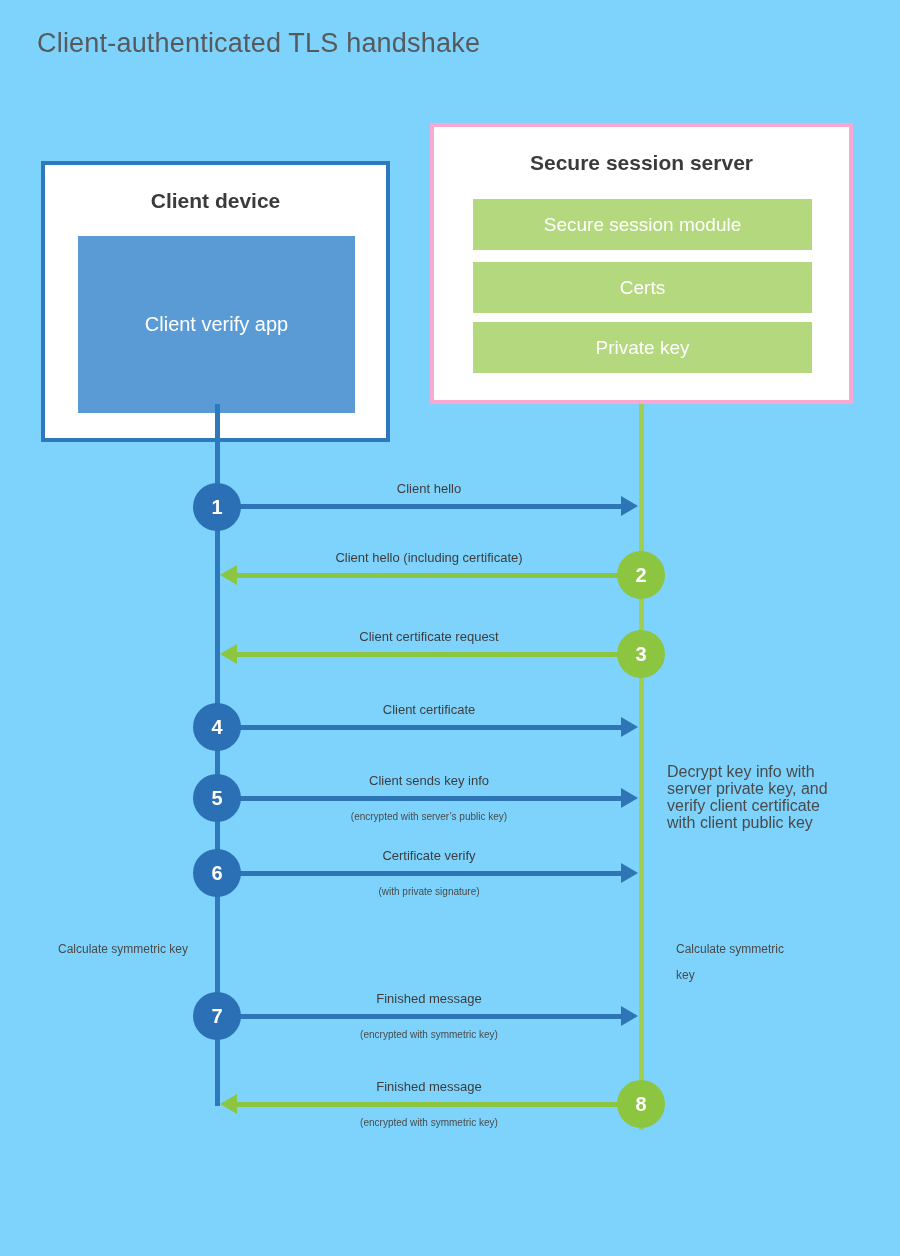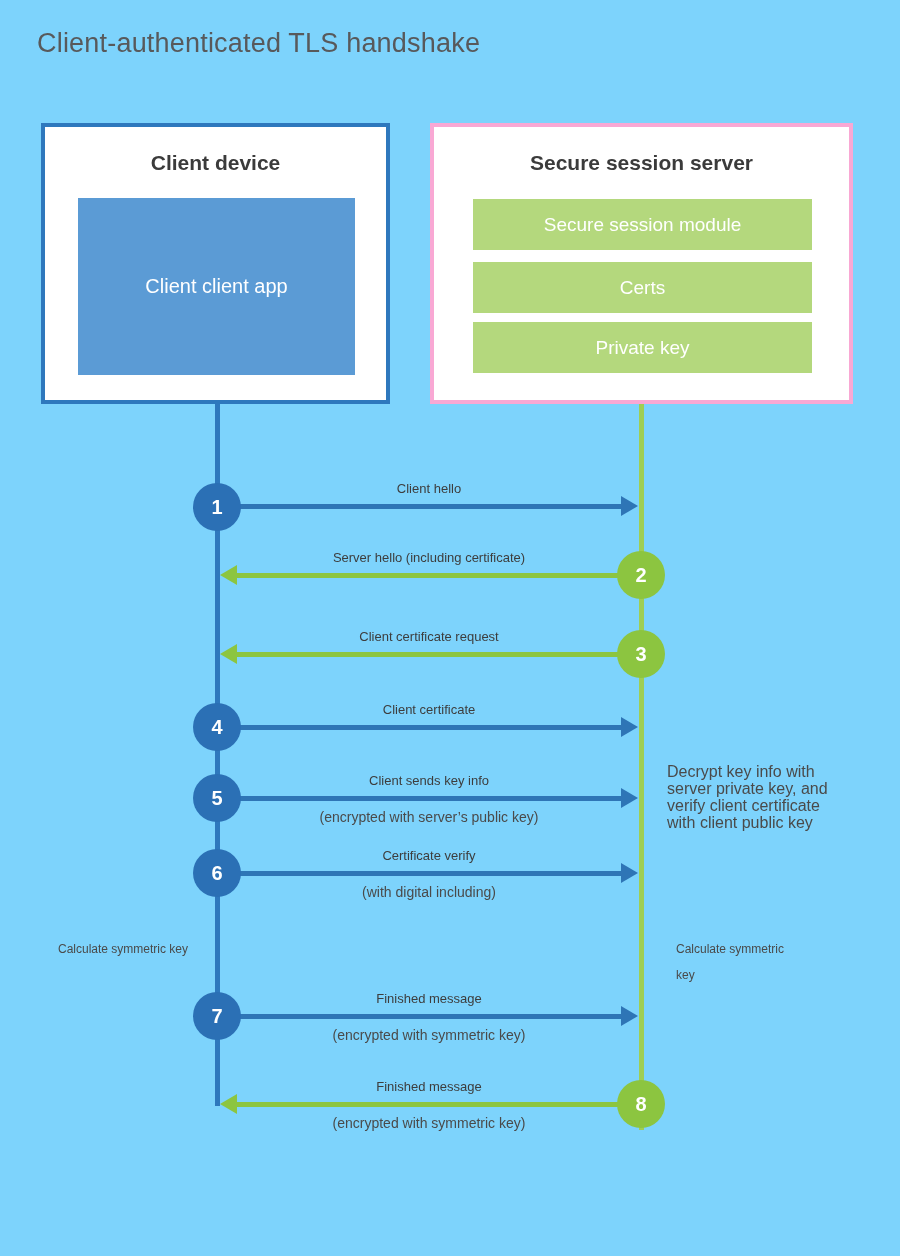--- a/index.html
+++ b/index.html
@@ -9,21 +9,21 @@
     background:#7dd3fc;
     font-family:"Liberation Sans","DejaVu Sans",sans-serif;
     overflow:hidden;
   }
   .page-title{
     position:absolute;left:37px;top:28px;margin:0;
     font-size:27px;font-weight:400;color:#58595b;letter-spacing:.2px;
   }
   
   .box{position:absolute;top:123px;height:281px;box-sizing:border-box;background:#fff;}
-  .box.client{left:41px;width:349px;border:4px solid #2e78bd;}
+  .box.client{left:41px;width:349px;border:4px solid #2e78bd;margin-top:38px;}
   .box.server{left:430px;width:423px;border:4px solid #f9a8d4;}
   .box-title{
     position:absolute;left:0;right:0;top:24px;text-align:center;
     font-size:21px;font-weight:700;color:#3b3b3b;
   }
   .client-app{
     position:absolute;left:33px;top:71px;width:277px;height:177px;
     background:#5b9bd5;color:#ffffff;font-size:20px;line-height:1.45;
     display:flex;align-items:center;justify-content:center;text-align:center;
   }
@@ -38,21 +38,21 @@
   .lifeline{position:absolute;width:5px;}
   .lifeline.blue{left:215px;top:404px;height:702px;background:#2e78bd;}
   .lifeline.green{left:639px;top:404px;height:726px;background:#9fce53;}
   
   .msg-label{
     position:absolute;left:217px;width:424px;text-align:center;
     font-size:13px;color:#3d3d3d;line-height:22px;
   }
   .msg-sub{
     position:absolute;left:217px;width:424px;text-align:center;
-    font-size:14px;color:#4a4a4a;line-height:18px;
+    font-size:10px;color:#4a4a4a;line-height:18px;
   }
   .shaft{position:absolute;height:5px;}
   .shaft.blue{left:217px;width:405px;background:#2e75b6;}
   .shaft.green{left:237px;width:404px;background:#8cc540;}
   .head{position:absolute;width:0;height:0;border-top:10px solid transparent;border-bottom:10px solid transparent;}
   .head.right{left:621px;border-left:17px solid #2e75b6;}
   .head.left{left:220px;border-right:17px solid #8cc540;}
   .circle{
     position:absolute;width:48px;height:48px;border-radius:50%;
     color:#ffffff;font-size:20px;font-weight:700;
@@ -74,40 +74,40 @@
 </head>
 <body>
 
 <div class="stage">
 
   <h1 class="page-title">Client-authenticated TLS handshake</h1>
 
   <div class="box client">
     <div class="box-title">Client device</div>
     <div class="client-app">
-      <span>Client client app</span>
+      <span>Client verify app</span>
     </div>
   </div>
 
   <div class="box server">
     <div class="box-title">Secure session server</div>
     <div class="bar b1">Secure session module</div>
     <div class="bar b3">Private key</div>
     <div class="bar b2">Certs</div>
   </div>
 
   <div class="lifeline blue"></div>
   <div class="lifeline green"></div>
 
   <div class="msg-label" style="top:478px">Client hello</div>
   <div class="shaft blue" style="top:504px"></div>
   <div class="head right" style="top:496px"></div>
   <div class="circle blue" style="top:483px">1</div>
 
-  <div class="msg-label" style="top:547px">Server hello (including certificate)</div>
+  <div class="msg-label" style="top:547px">Client hello (including certificate)</div>
   <div class="shaft green" style="top:573px"></div>
   <div class="head left" style="top:565px"></div>
   <div class="circle green" style="top:551px">2</div>
 
   <div class="msg-label" style="top:626px">Client certificate request</div>
   <div class="shaft green" style="top:652px"></div>
   <div class="head left" style="top:644px"></div>
   <div class="circle green" style="top:630px">3</div>
 
   <div class="msg-label" style="top:699px">Client certificate</div>
@@ -118,21 +118,21 @@
   <div class="msg-label" style="top:770px">Client sends key info</div>
   <div class="shaft blue" style="top:796px"></div>
   <div class="head right" style="top:788px"></div>
   <div class="circle blue" style="top:774px">5</div>
   <div class="msg-sub" style="top:808px">(encrypted with server’s public key)</div>
 
   <div class="msg-label" style="top:845px">Certificate verify</div>
   <div class="shaft blue" style="top:871px"></div>
   <div class="head right" style="top:863px"></div>
   <div class="circle blue" style="top:849px">6</div>
-  <div class="msg-sub" style="top:883px">(with digital including)</div>
+  <div class="msg-sub" style="top:883px">(with private signature)</div>
 
   <div class="msg-label" style="top:988px">Finished message</div>
   <div class="shaft blue" style="top:1014px"></div>
   <div class="head right" style="top:1006px"></div>
   <div class="circle blue" style="top:992px">7</div>
   <div class="msg-sub" style="top:1026px">(encrypted with symmetric key)</div>
 
   <div class="msg-label" style="top:1076px">Finished message</div>
   <div class="shaft green" style="top:1102px"></div>
   <div class="head left" style="top:1094px"></div>

